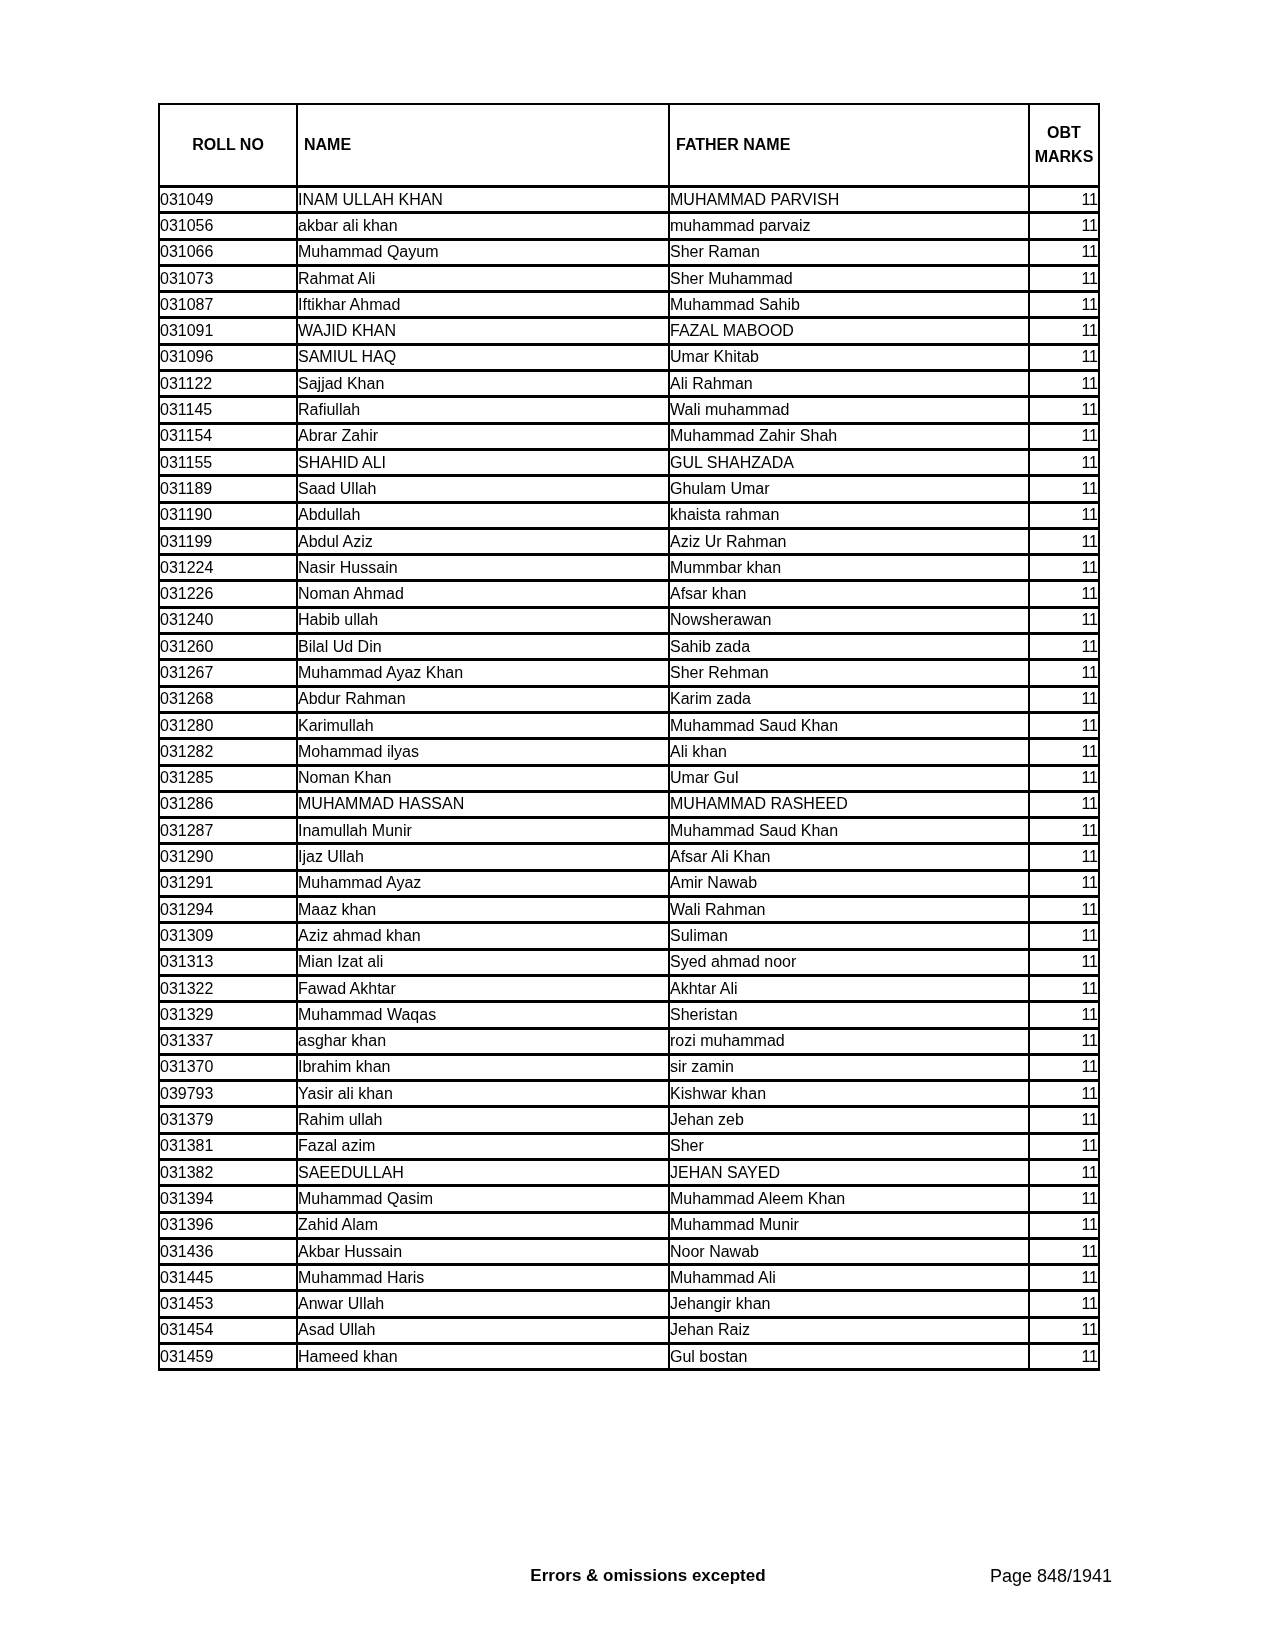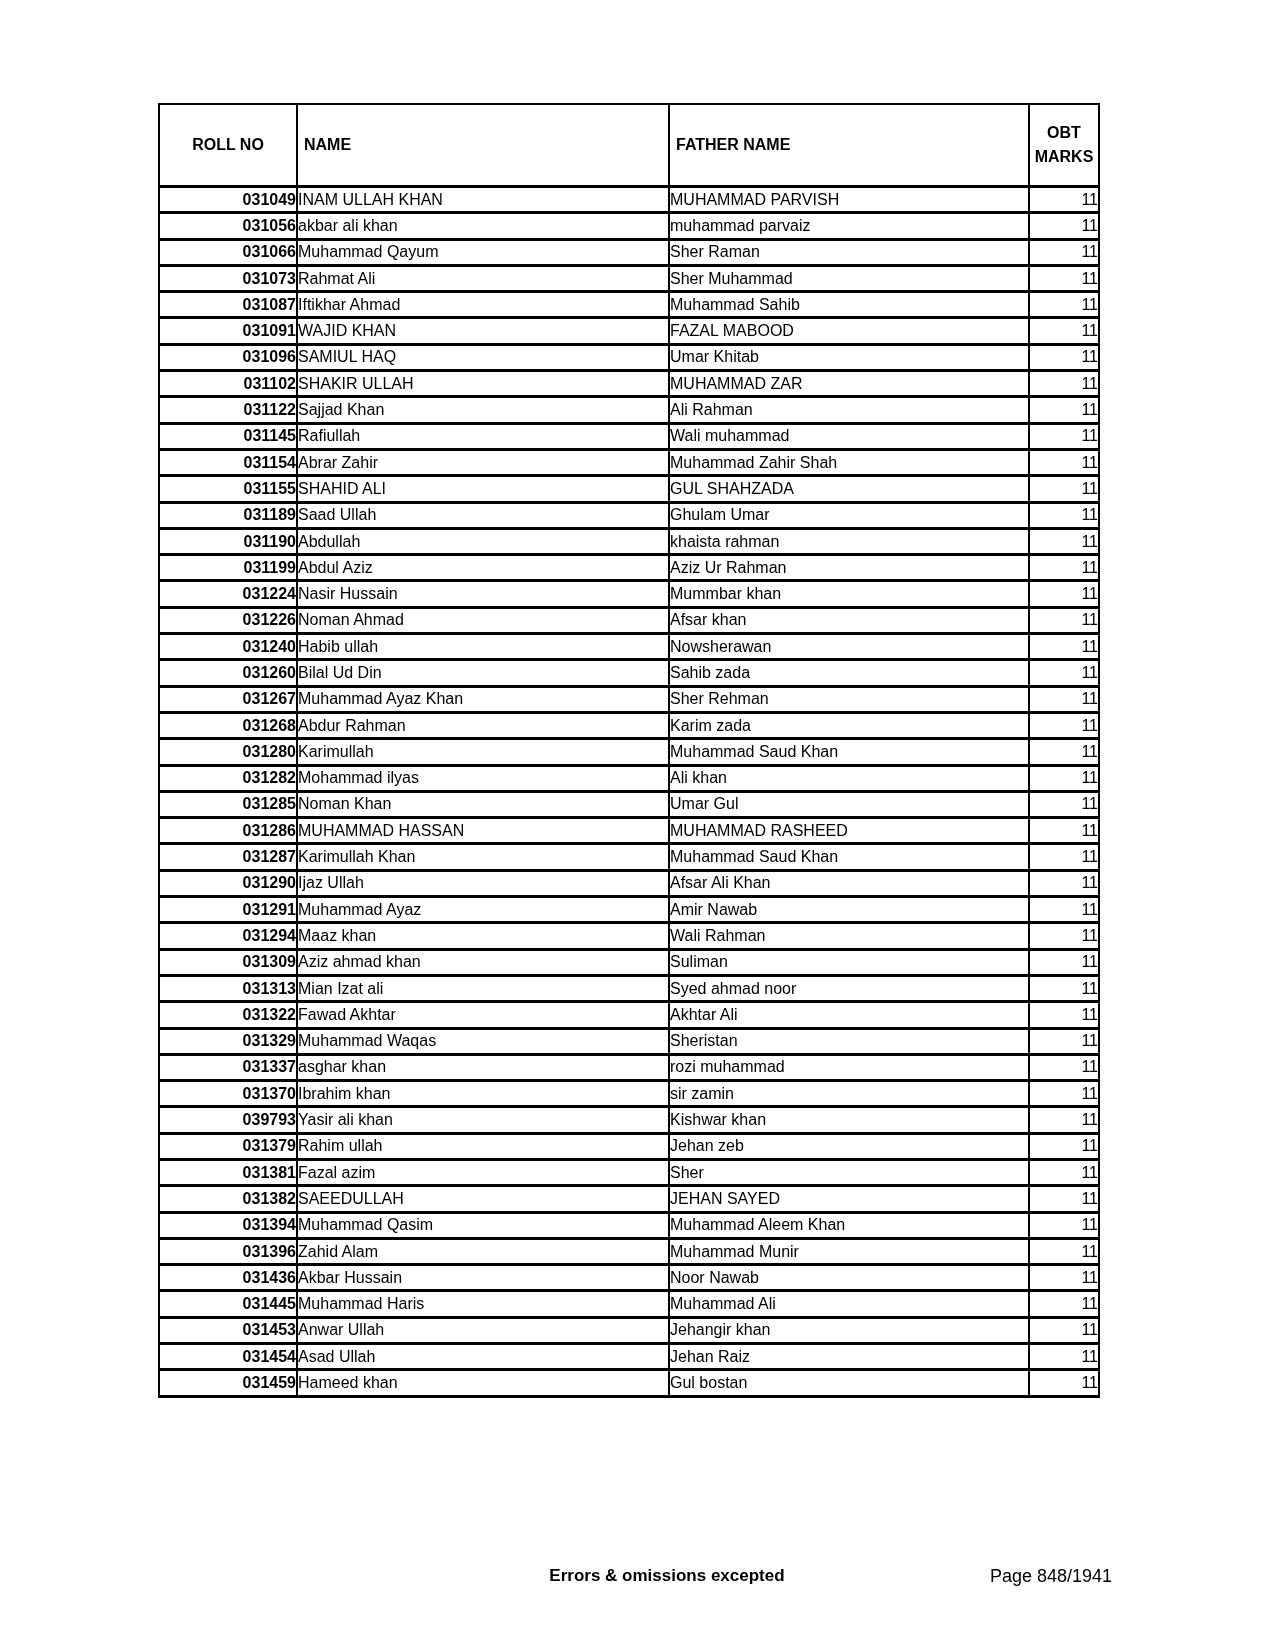--- a/index.html
+++ b/index.html
@@ -42,27 +42,27 @@
   th.col-name, th.col-father { text-align: left; padding-left: 6px; }
   th.col-obt { text-align: center; line-height: 1.5; font-size: 15px; }
   .results-table tbody td {
     height: 23.3px;
     border-top: 3px solid #000;
     border-bottom: 3px solid #000;
     font-size: 16px;
     vertical-align: middle;
     padding: 0;
   }
-  td.cell-roll { text-align: right; font-weight: 700; }
+  td.cell-roll { text-align: left; font-weight: 400; }
   td.cell-name, td.cell-father { text-align: left; padding-left: 6px; font-weight: 400; }
   td.cell-obt { text-align: right; font-weight: 400; }
   .footer-note {
     position: absolute;
     top: 1566px;
-    left: 667px;
+    left: 648px;
     transform: translateX(-50%);
     font-size: 17px;
     font-weight: 700;
     white-space: nowrap;
   }
   .footer-page {
     position: absolute;
     top: 1566px;
     right: 163px;
     font-size: 18px;
@@ -127,26 +127,20 @@
     <td class="cell-father">FAZAL MABOOD</td>
     <td class="cell-obt">11</td>
   </tr>
         <tr>
     <td class="cell-roll">031096</td>
     <td class="cell-name">SAMIUL HAQ</td>
     <td class="cell-father">Umar Khitab</td>
     <td class="cell-obt">11</td>
   </tr>
         <tr>
-    <td class="cell-roll">031102</td>
-    <td class="cell-name">SHAKIR ULLAH</td>
-    <td class="cell-father">MUHAMMAD ZAR</td>
-    <td class="cell-obt">11</td>
-  </tr>
-        <tr>
     <td class="cell-roll">031122</td>
     <td class="cell-name">Sajjad Khan</td>
     <td class="cell-father">Ali Rahman</td>
     <td class="cell-obt">11</td>
   </tr>
         <tr>
     <td class="cell-roll">031145</td>
     <td class="cell-name">Rafiullah</td>
     <td class="cell-father">Wali muhammad</td>
     <td class="cell-obt">11</td>
@@ -236,21 +230,21 @@
     <td class="cell-obt">11</td>
   </tr>
         <tr>
     <td class="cell-roll">031286</td>
     <td class="cell-name">MUHAMMAD HASSAN</td>
     <td class="cell-father">MUHAMMAD RASHEED</td>
     <td class="cell-obt">11</td>
   </tr>
         <tr>
     <td class="cell-roll">031287</td>
-    <td class="cell-name">Karimullah Khan</td>
+    <td class="cell-name">Inamullah Munir</td>
     <td class="cell-father">Muhammad Saud Khan</td>
     <td class="cell-obt">11</td>
   </tr>
         <tr>
     <td class="cell-roll">031290</td>
     <td class="cell-name">Ijaz Ullah</td>
     <td class="cell-father">Afsar Ali Khan</td>
     <td class="cell-obt">11</td>
   </tr>
         <tr>

